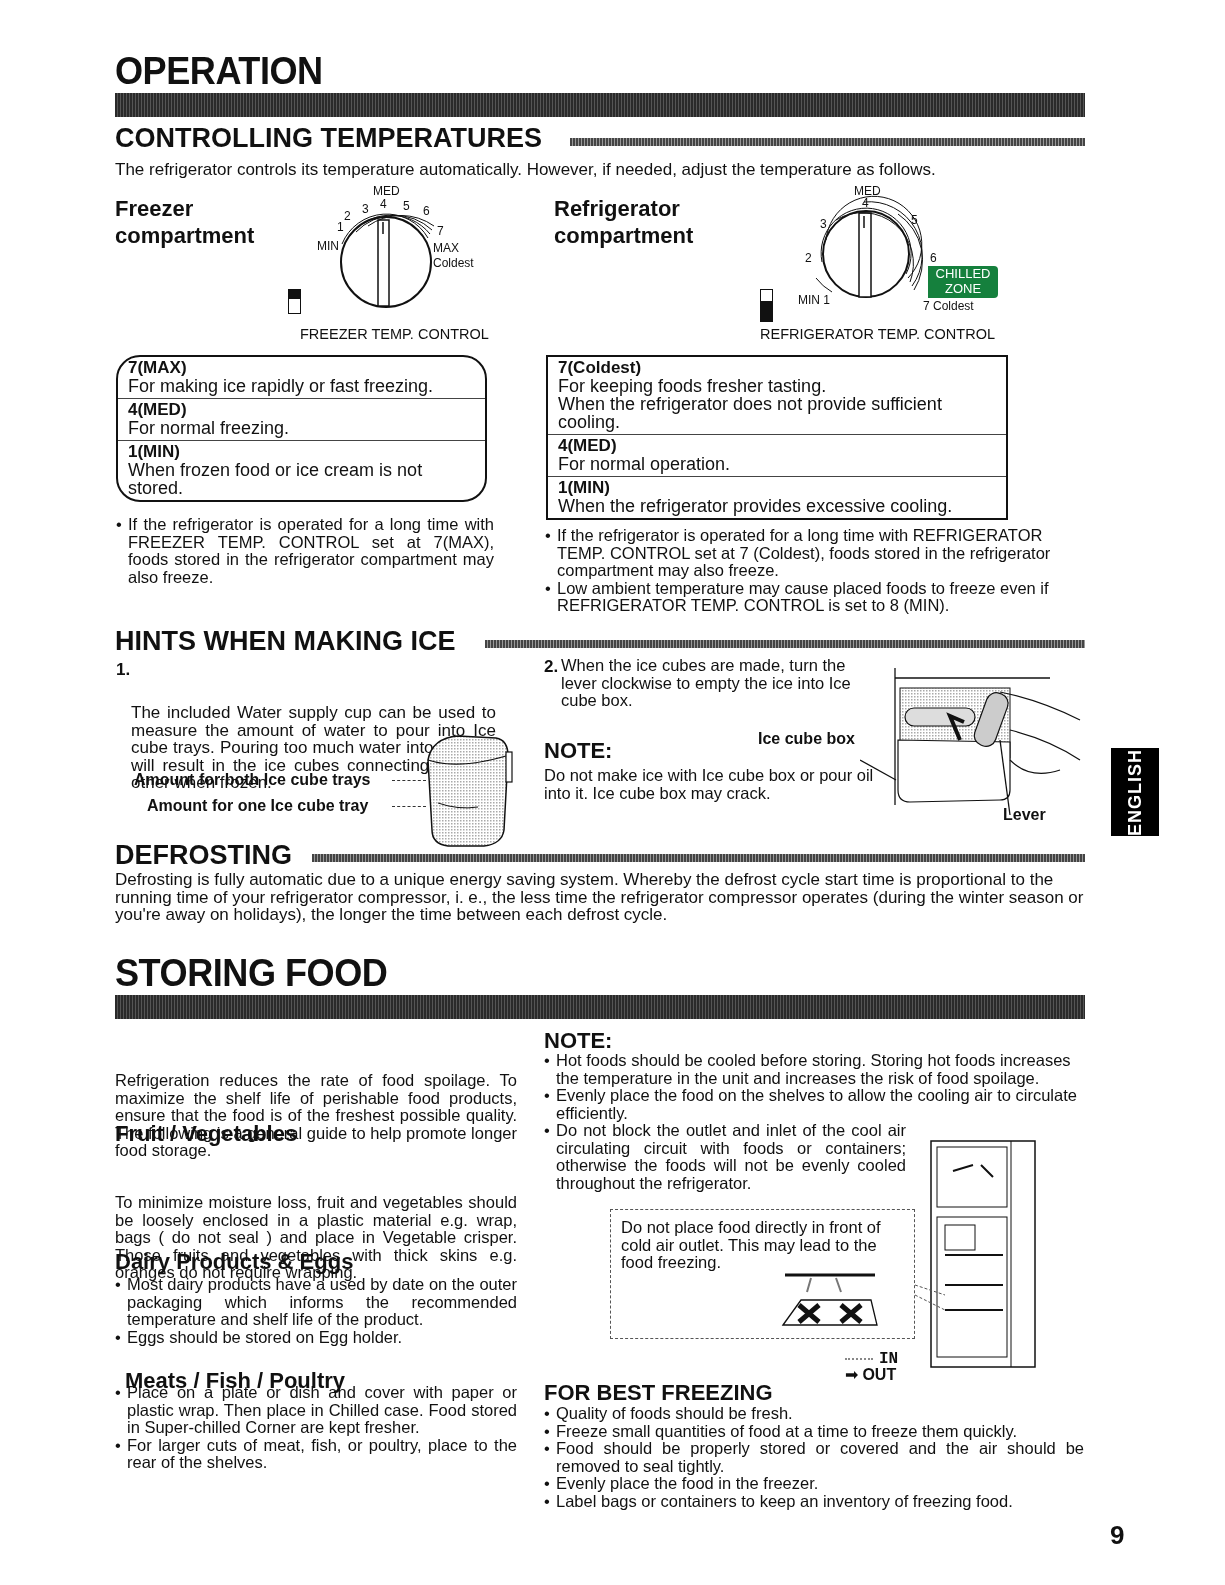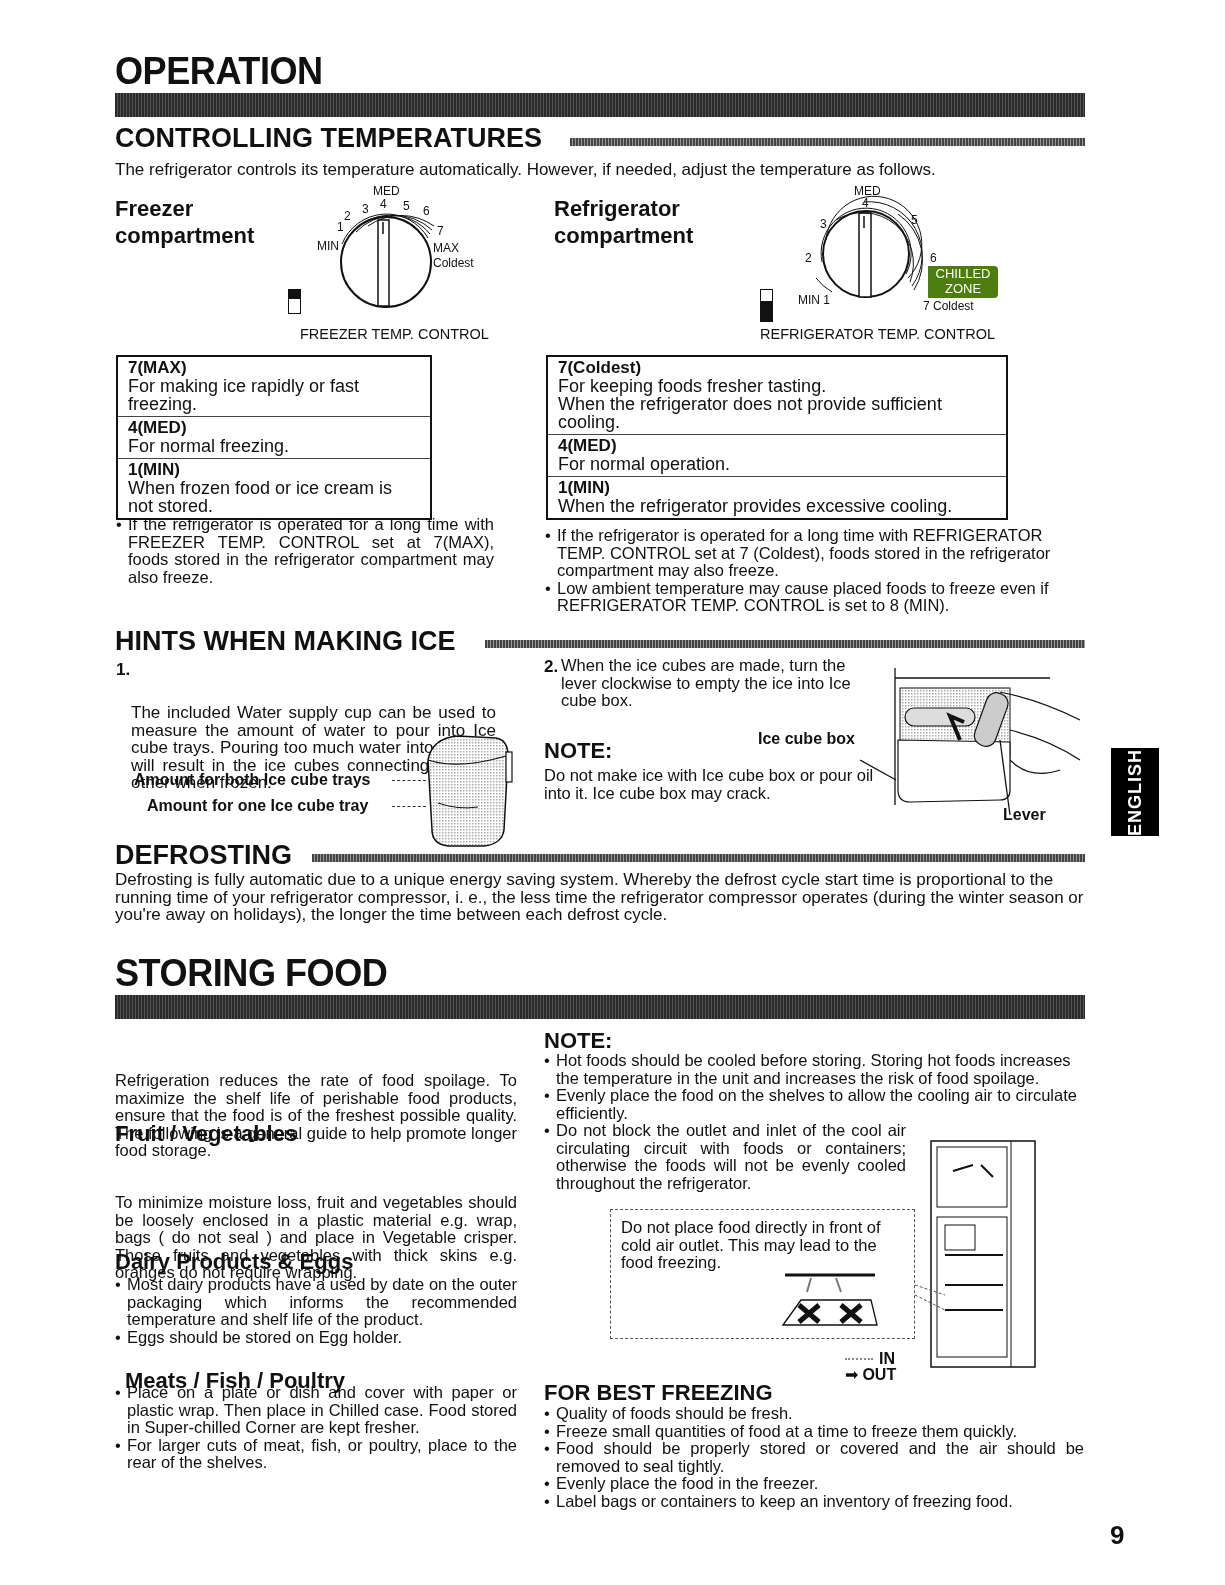--- a/index.html
+++ b/index.html
@@ -88,32 +88,32 @@
     <path d="M 36 96 A 53 53 0 0 0 52 110" fill="none" stroke="#111" stroke-width="1"></path>
   </svg>
   <span class="dial-label" style="left:74px;top:2px;">MED</span>
   <span class="dial-label" style="left:25px;top:69px;">2</span>
   <span class="dial-label" style="left:40px;top:35px;">3</span>
   <span class="dial-label" style="left:82px;top:14px;">4</span>
   <span class="dial-label" style="left:131px;top:31px;">5</span>
   <span class="dial-label" style="left:150px;top:69px;">6</span>
   <span class="dial-label" style="left:18px;top:111px;">MIN 1</span>
   <span class="dial-label" style="left:143px;top:117px;">7  Coldest</span>
-  <div class="abs" style="left:148px;top:84px;width:70px;height:32px;background:#4d7c0f;color:#fff;border-radius:0 4px 4px 0;font-size:13px;line-height:15px;text-align:center;">
+  <div class="abs" style="left:148px;top:84px;width:70px;height:32px;background:#15803d;color:#fff;border-radius:0 4px 4px 0;font-size:13px;line-height:15px;text-align:center;">
     <div>CHILLED</div>
     <div>ZONE</div>
   </div>
 </div>
 <div class="abs" style="left:760px;top:289px;width:11px;height:31px;border:1.5px solid #111;">
   <div style="height:11px;background:#fff;"></div>
   <div style="height:20px;background:#111;"></div>
 </div>
 <div class="abs" style="left:760px;top:326px;font-size:14.5px;">REFRIGERATOR TEMP. CONTROL</div>
 
-<div class="abs box" style="left:116px;top:355px;width:316px;">
+<div class="abs box" style="left:116px;top:355px;width:371px;border-radius:24px;">
   <div class="row">
     <div class="lbl">7(MAX)</div>
     <div class="txt">For making ice rapidly or fast freezing.</div>
   </div>
   <div class="row">
     <div class="lbl">4(MED)</div>
     <div class="txt">For normal freezing.</div>
   </div>
   <div class="row">
     <div class="lbl">1(MIN)</div>
@@ -236,21 +236,21 @@
   <path d="M 38 36 L 58 30 M 66 30 L 78 42" stroke="#111" stroke-width="2"></path>
   <rect x="22" y="82" width="70" height="140" fill="#fff" stroke="#111" stroke-width="1"></rect>
   <line x1="30" y1="120" x2="88" y2="120" stroke="#111" stroke-width="2"></line>
   <line x1="30" y1="150" x2="88" y2="150" stroke="#111" stroke-width="2"></line>
   <line x1="30" y1="175" x2="88" y2="175" stroke="#111" stroke-width="2"></line>
   <rect x="30" y="90" width="30" height="25" fill="#fff" stroke="#111" stroke-width="1"></rect>
   <line x1="96" y1="6" x2="96" y2="232" stroke="#111" stroke-width="1"></line>
   <path d="M 0 150 L 30 160 M 0 160 L 30 175" stroke="#555" stroke-width="1" stroke-dasharray="3 2"></path>
 </svg>
 
-<div class="abs" style="left:845px;top:1350px;display:flex;align-items:center;gap:6px;">
+<div class="abs" style="left:845px;top:1350px;display:flex;align-items:center;gap:6px;font-family:Liberation Mono, monospace;">
   <span style="display:inline-block;width:28px;border-top:2px dotted #888;position:relative;"></span>
   <span class="bold" style="font-size:16px;">IN</span>
 </div>
 <div class="abs" style="left:845px;top:1366px;display:flex;align-items:center;gap:4px;">
   <span style="font-size:16px;line-height:16px;">➡</span>
   <span class="bold" style="font-size:16px;">OUT</span>
 </div>
 
 <div class="abs bold" style="left:544px;top:1380px;font-size:22px;">FOR BEST FREEZING</div>
 <ul class="abs b" style="left:544px;top:1405px;width:540px;">

